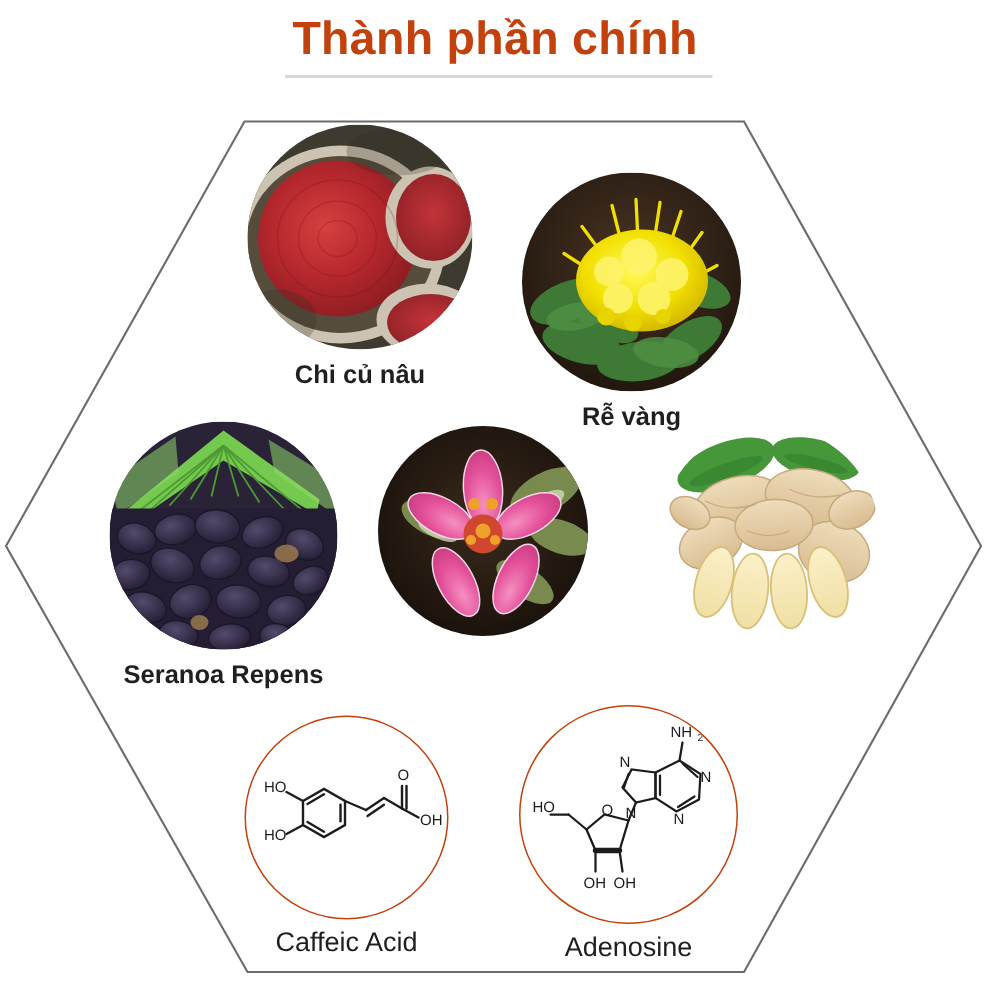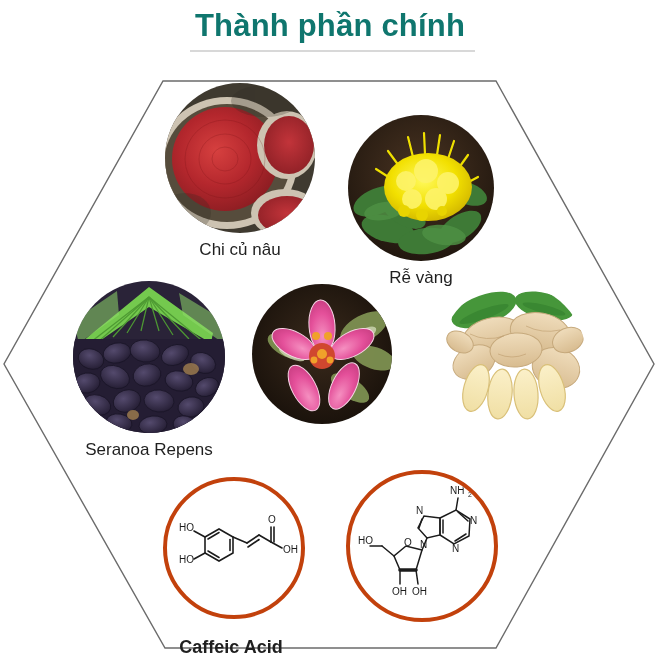--- a/index.html
+++ b/index.html
@@ -25,21 +25,21 @@
   
   #title {
     position: absolute;
     left: 0;
     top: 6px;
     width: 660px;
     text-align: center;
     font-size: 31px;
     font-weight: 600;
     letter-spacing: 0.2px;
-    color: #0f766e;
+    color: #c2410c;
     line-height: 40px;
     white-space: nowrap;
   }
   #title-rule {
     position: absolute;
     left: 190px;
     top: 50px;
     width: 285px;
     height: 2px;
     background: #d8d8d8;
@@ -61,33 +61,33 @@
   }
   .circle {
     border-radius: 50%;
     overflow: hidden;
     position: relative;
     background: #ffffff;
   }
   .caption {
     margin-top: 6px;
     font-size: 17px;
-    font-weight: 400;
+    font-weight: 700;
     color: #1f1f1f;
     line-height: 22px;
     white-space: nowrap;
   }
   .molecule .circle {
-    border: 4px solid #c2410c;
+    border: 1px solid #c2410c;
     background: #ffffff;
     text-align: right;
   }
   .molecule .caption {
-    margin-top: 17px;
-    font-weight: 700;
+    margin-top: 4px;
+    font-weight: 400;
     font-size: 18px;
   }
 
   
   .photo {
     position: absolute;
     inset: 0;
   }
   .photo svg { display: block; width: 100%; height: 100%; }
 </style>
@@ -422,15 +422,16 @@
           <text x="120" y="50">N</text>
           <text x="102" y="78">N</text>
           <text x="70" y="74">N</text>
           <text x="8" y="70">HO</text>
           <text x="54" y="72">O</text>
           <text x="42" y="121">OH</text>
           <text x="62" y="121">OH</text>
         </g>
       </svg>
     </div>
+    <div class="caption">Adenosine</div>
   </div>
 
 </div>
 
 </body></html>

